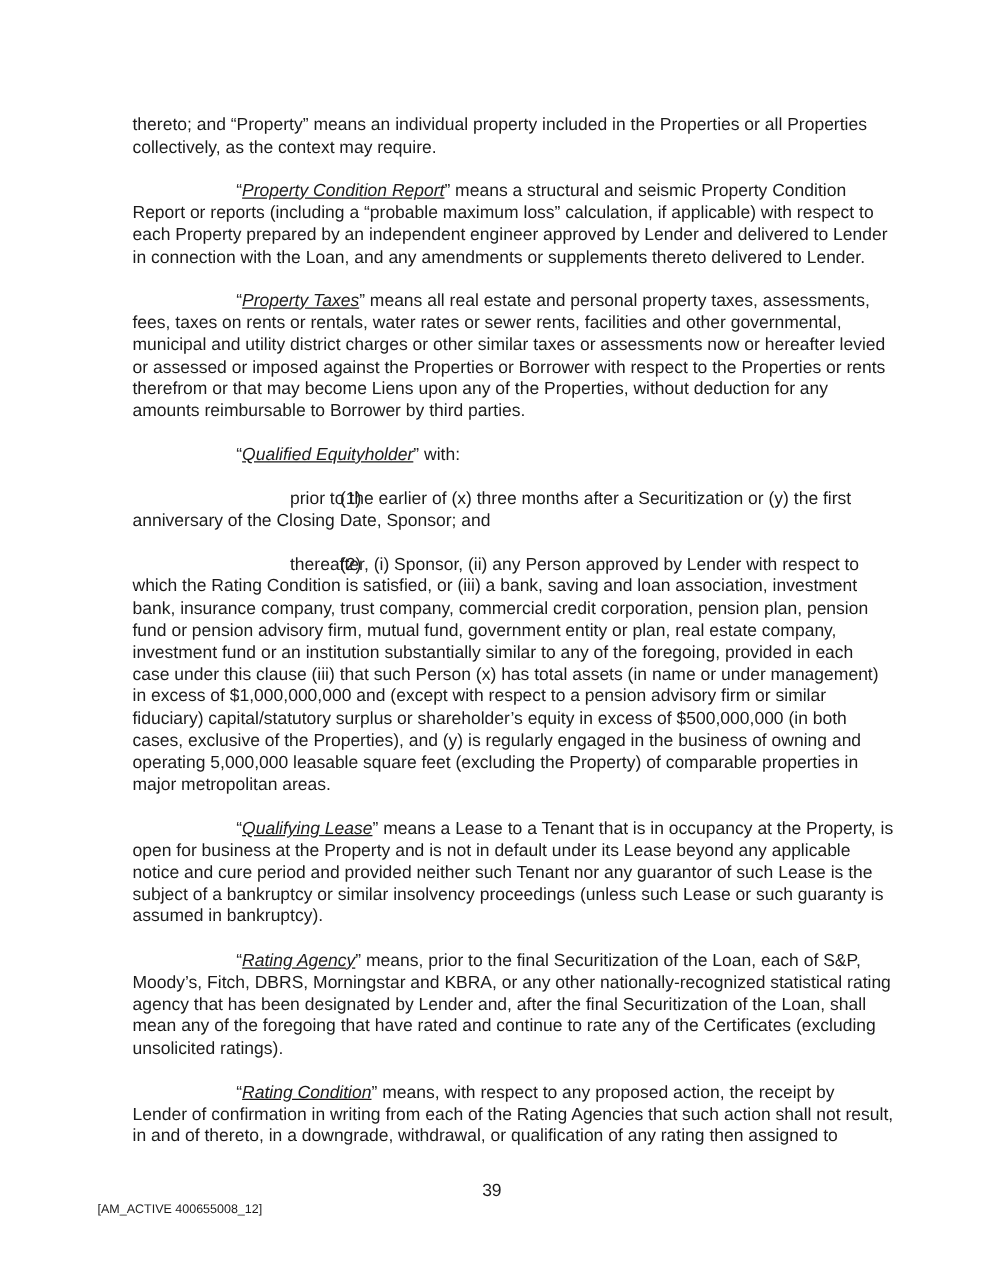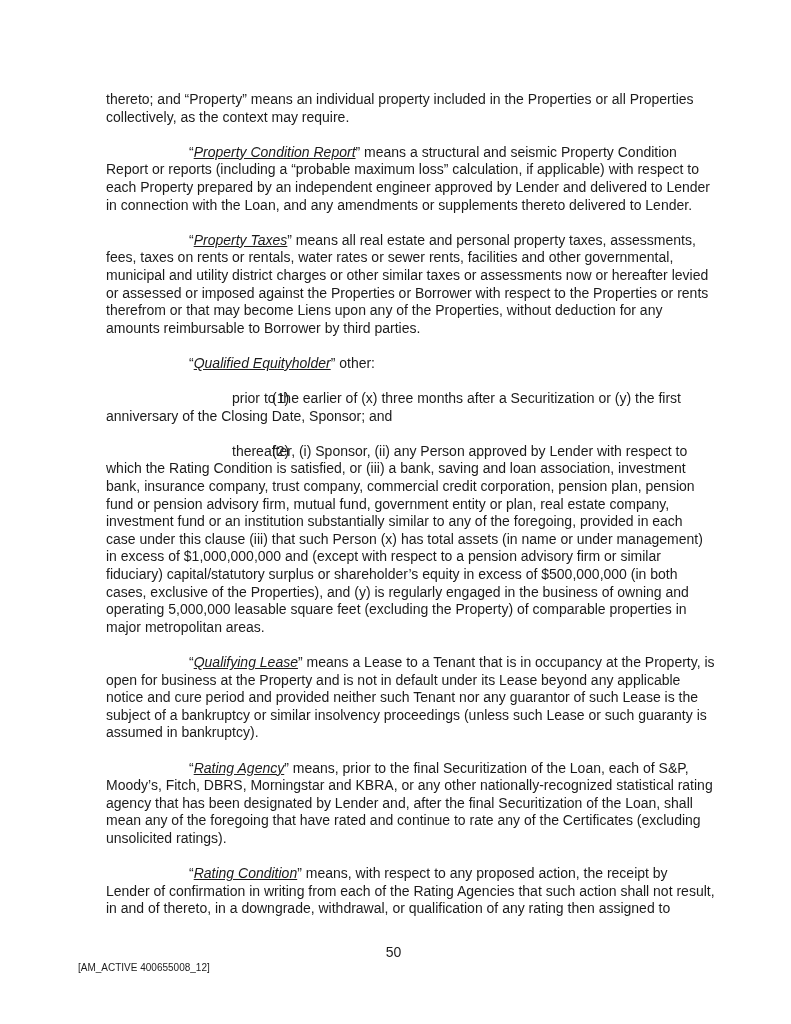--- a/index.html
+++ b/index.html
@@ -61,29 +61,29 @@
 
 <div class="page">
   <div class="content">
 
     <p class="para no-indent"><span>thereto; and “Property” means an individual property included in the Properties or all Properties collectively, as the context may require.</span></p>
 
     <p class="para"><span>“</span><span class="term">Property Condition Report</span><span>” means a structural and seismic Property Condition Report or reports (including a “probable maximum loss” calculation, if applicable) with respect to each Property prepared by an independent engineer approved by Lender and delivered to Lender in connection with the Loan, and any amendments or supplements thereto delivered to Lender.</span></p>
 
     <p class="para"><span>“</span><span class="term">Property Taxes</span><span>” means all real estate and personal property taxes, assessments, fees, taxes on rents or rentals, water rates or sewer rents, facilities and other governmental, municipal and utility district charges or other similar taxes or assessments now or hereafter levied or assessed or imposed against the Properties or Borrower with respect to the Properties or rents therefrom or that may become Liens upon any of the Properties, without deduction for any amounts reimbursable to Borrower by third parties.</span></p>
 
-    <p class="para"><span>“</span><span class="term">Qualified Equityholder</span><span>” other:</span></p>
+    <p class="para"><span>“</span><span class="term">Qualified Equityholder</span><span>” with:</span></p>
 
     <p class="para"><span class="num-label">(1)</span><span>prior to the earlier of (x) three months after a Securitization or (y) the first anniversary of the Closing Date, Sponsor; and</span></p>
 
     <p class="para"><span class="num-label">(2)</span><span>thereafter, (i) Sponsor, (ii) any Person approved by Lender with respect to which the Rating Condition is satisfied, or (iii) a bank, saving and loan association, investment bank, insurance company, trust company, commercial credit corporation, pension plan, pension fund or pension advisory firm, mutual fund, government entity or plan, real estate company, investment fund or an institution substantially similar to any of the foregoing, provided in each case under this clause (iii) that such Person (x) has total assets (in name or under management) in excess of $1,000,000,000 and (except with respect to a pension advisory firm or similar fiduciary) capital/statutory surplus or shareholder’s equity in excess of $500,000,000 (in both cases, exclusive of the Properties), and (y) is regularly engaged in the business of owning and operating 5,000,000 leasable square feet (excluding the Property) of comparable properties in major metropolitan areas.</span></p>
 
     <p class="para"><span>“</span><span class="term">Qualifying Lease</span><span>” means a Lease to a Tenant that is in occupancy at the Property, is open for business at the Property and is not in default under its Lease beyond any applicable notice and cure period and provided neither such Tenant nor any guarantor of such Lease is the subject of a bankruptcy or similar insolvency proceedings (unless such Lease or such guaranty is assumed in bankruptcy).</span></p>
 
     <p class="para"><span>“</span><span class="term">Rating Agency</span><span>” means, prior to the final Securitization of the Loan, each of S&amp;P, Moody’s, Fitch, DBRS, Morningstar and KBRA, or any other nationally-recognized statistical rating agency that has been designated by Lender and, after the final Securitization of the Loan, shall mean any of the foregoing that have rated and continue to rate any of the Certificates (excluding unsolicited ratings).</span></p>
 
     <p class="para"><span>“</span><span class="term">Rating Condition</span><span>” means, with respect to any proposed action, the receipt by Lender of confirmation in writing from each of the Rating Agencies that such action shall not result, in and of thereto, in a downgrade, withdrawal, or qualification of any rating then assigned to</span></p>
 
   </div>
 
-  <div class="page-number">50</div>
+  <div class="page-number">39</div>
   <div class="doc-id">[AM_ACTIVE 400655008_12]</div>
 </div>
 
 </body></html>

